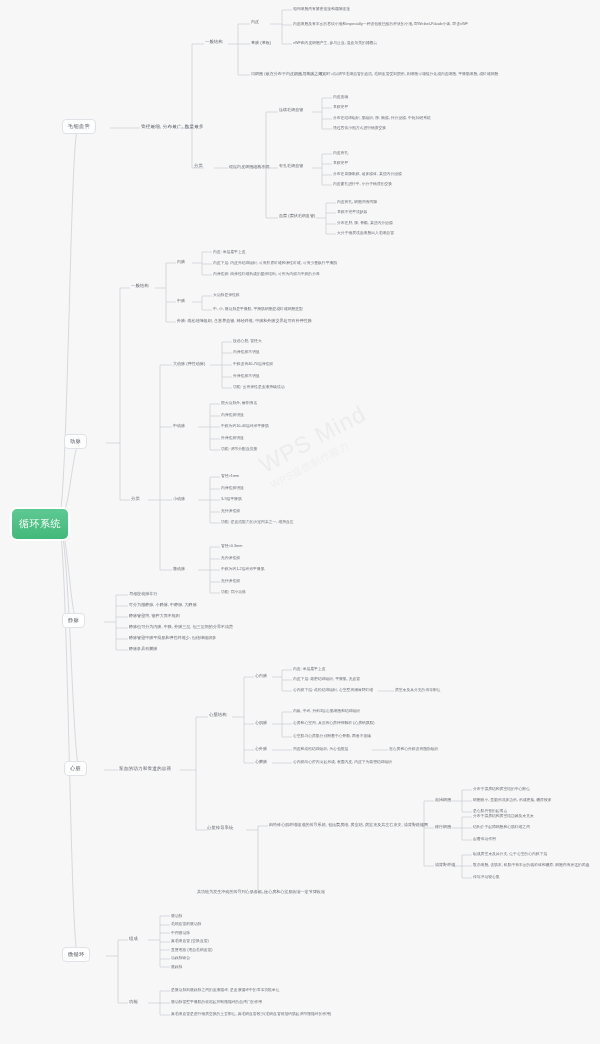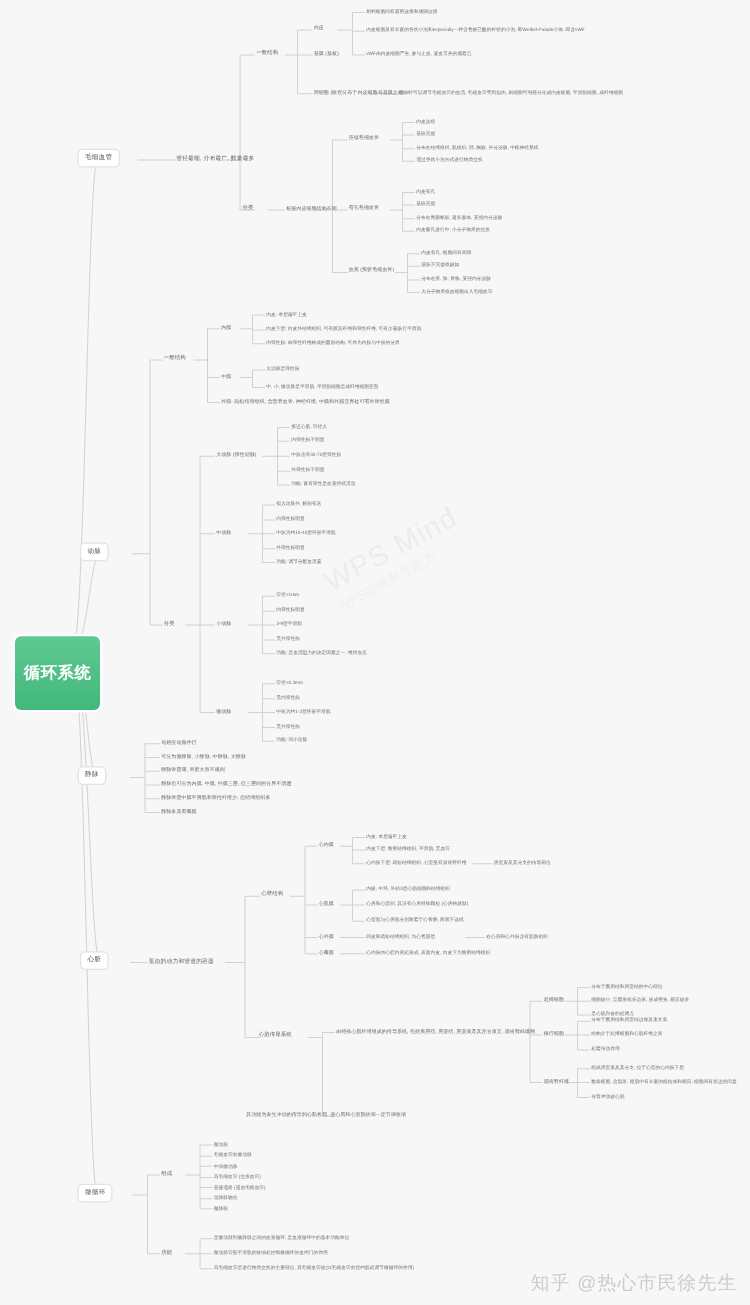--- a/index.html
+++ b/index.html
@@ -77,25 +77,24 @@
     white-space: nowrap;
     line-height: 1.15;
     color: #4a4f57;
   }
 
   .root {
     background: #4dbf84;
     background: linear-gradient(180deg, #5ec993 0%, #42b87a 100%);
     color: #ffffff;
     border-radius: 5px;
-    font-size: 13px;
-    padding: 22px 7px;
+    font-size: 10px;
+    padding: 9px 7px;
     box-shadow: 0 0 0 2px rgba(255,255,255,0.9);
     letter-spacing: 0.5px;
-    font-weight: bold;
   }
 
   .lv1 {
     background: #ffffff;
     border: 0.7px solid #dfe2e6;
     border-radius: 4px;
     font-size: 5.2px;
     padding: 3.5px 5px;
     color: #4a4f57;
     letter-spacing: 0.3px;
@@ -466,15 +465,14 @@
   <div class="node lv5" style="left:171px; top:938px;">真毛细血管 (交换血管)</div>
   <div class="node lv5" style="left:171px; top:947px;">直捷通路 (通血毛细血管)</div>
   <div class="node lv5" style="left:171px; top:955px;">动静脉吻合</div>
   <div class="node lv5" style="left:171px; top:964px;">微静脉</div>
 
   <div class="node lv3" style="left:129px; top:999px;">功能</div>
   <div class="node lv5" style="left:171px; top:987px;">是微动脉到微静脉之间的血液循环, 是血液循环中的基本功能单位</div>
   <div class="node lv5" style="left:171px; top:999px;">微动脉管壁平滑肌的收缩起控制微循环的血闸门的作用</div>
   <div class="node lv5" style="left:171px; top:1011px;">真毛细血管是进行物质交换的主要部位, 真毛细血管较少(毛细血管前括约肌起调节微循环的作用)</div>
 
-  <div class="credit">知乎 @热心市民徐先生</div>
 
 </div>
 
 </body></html>

